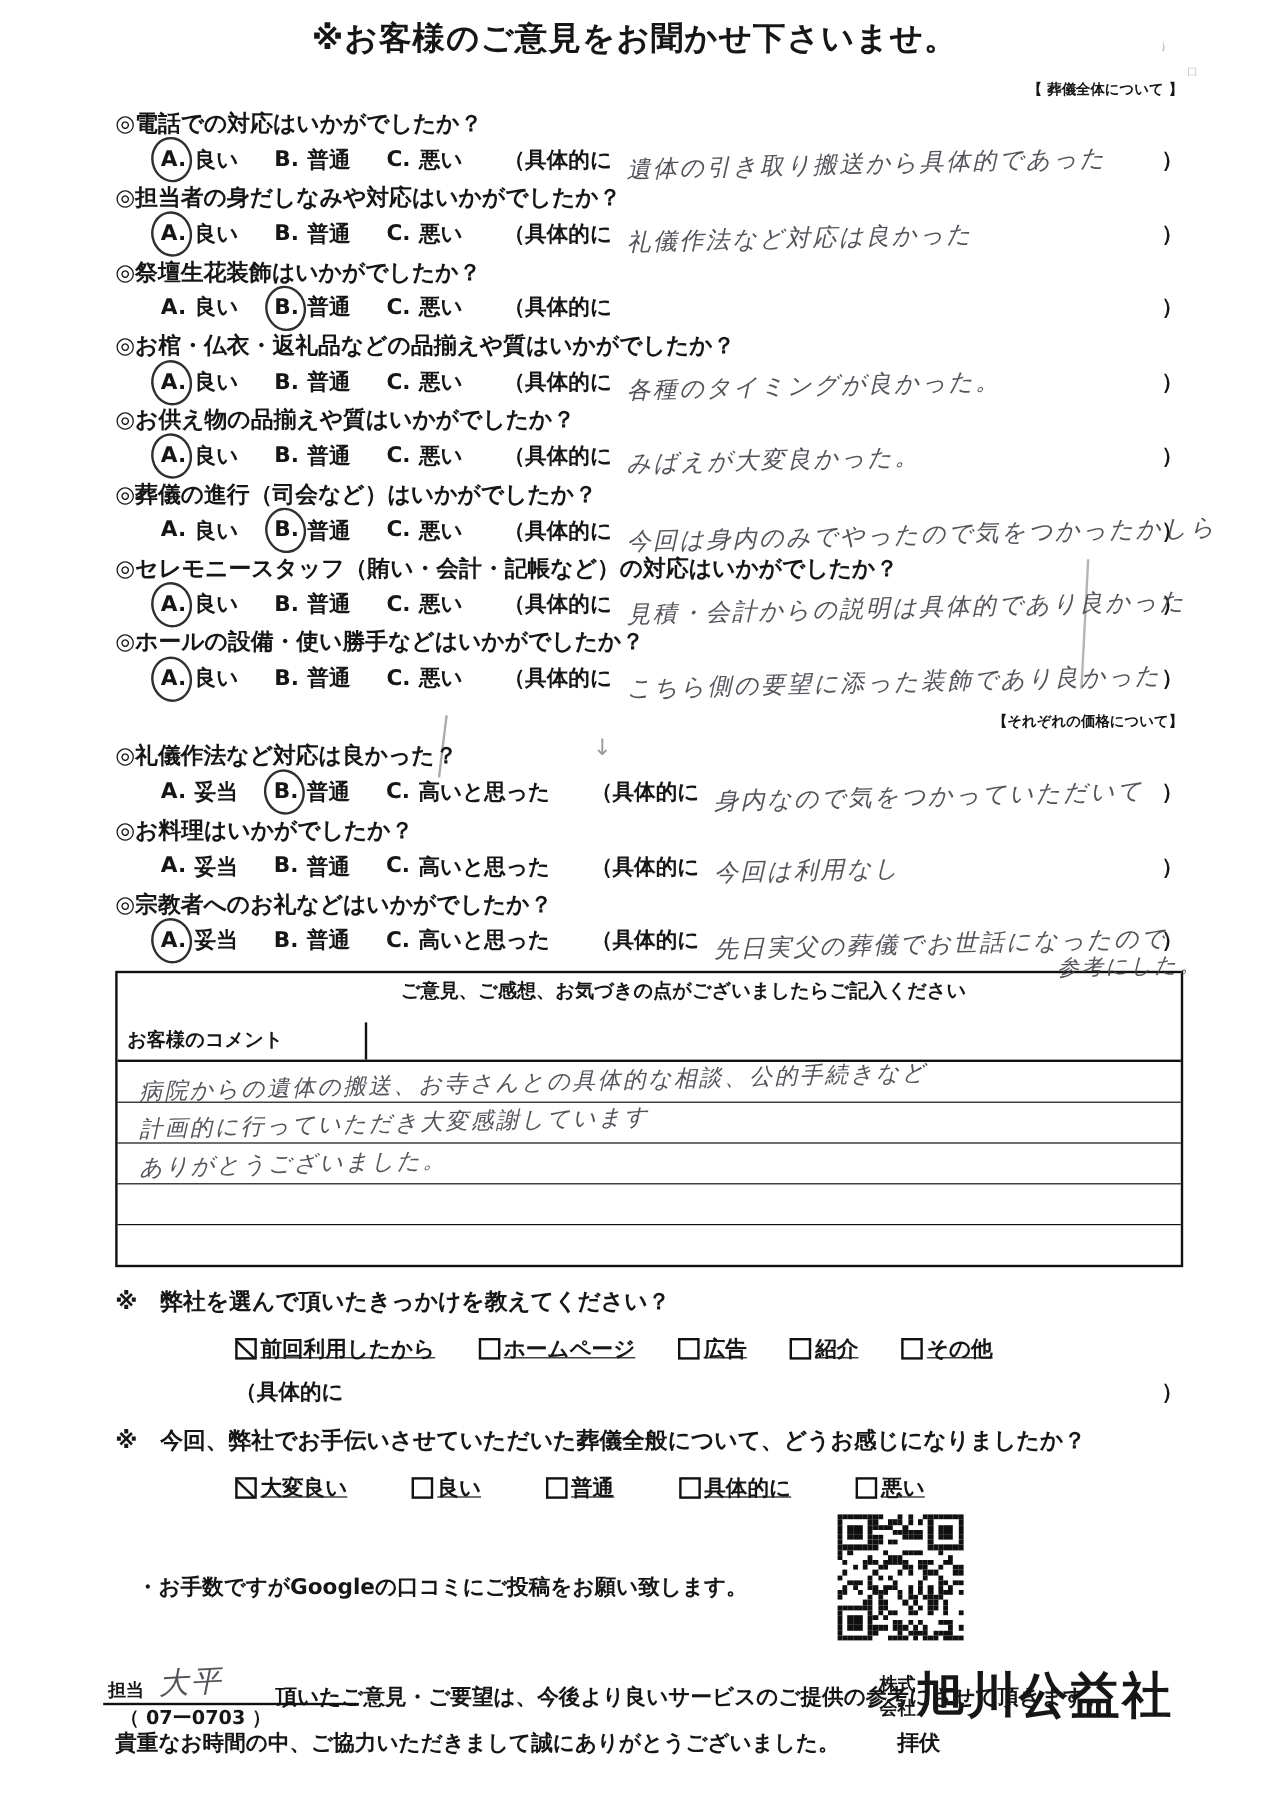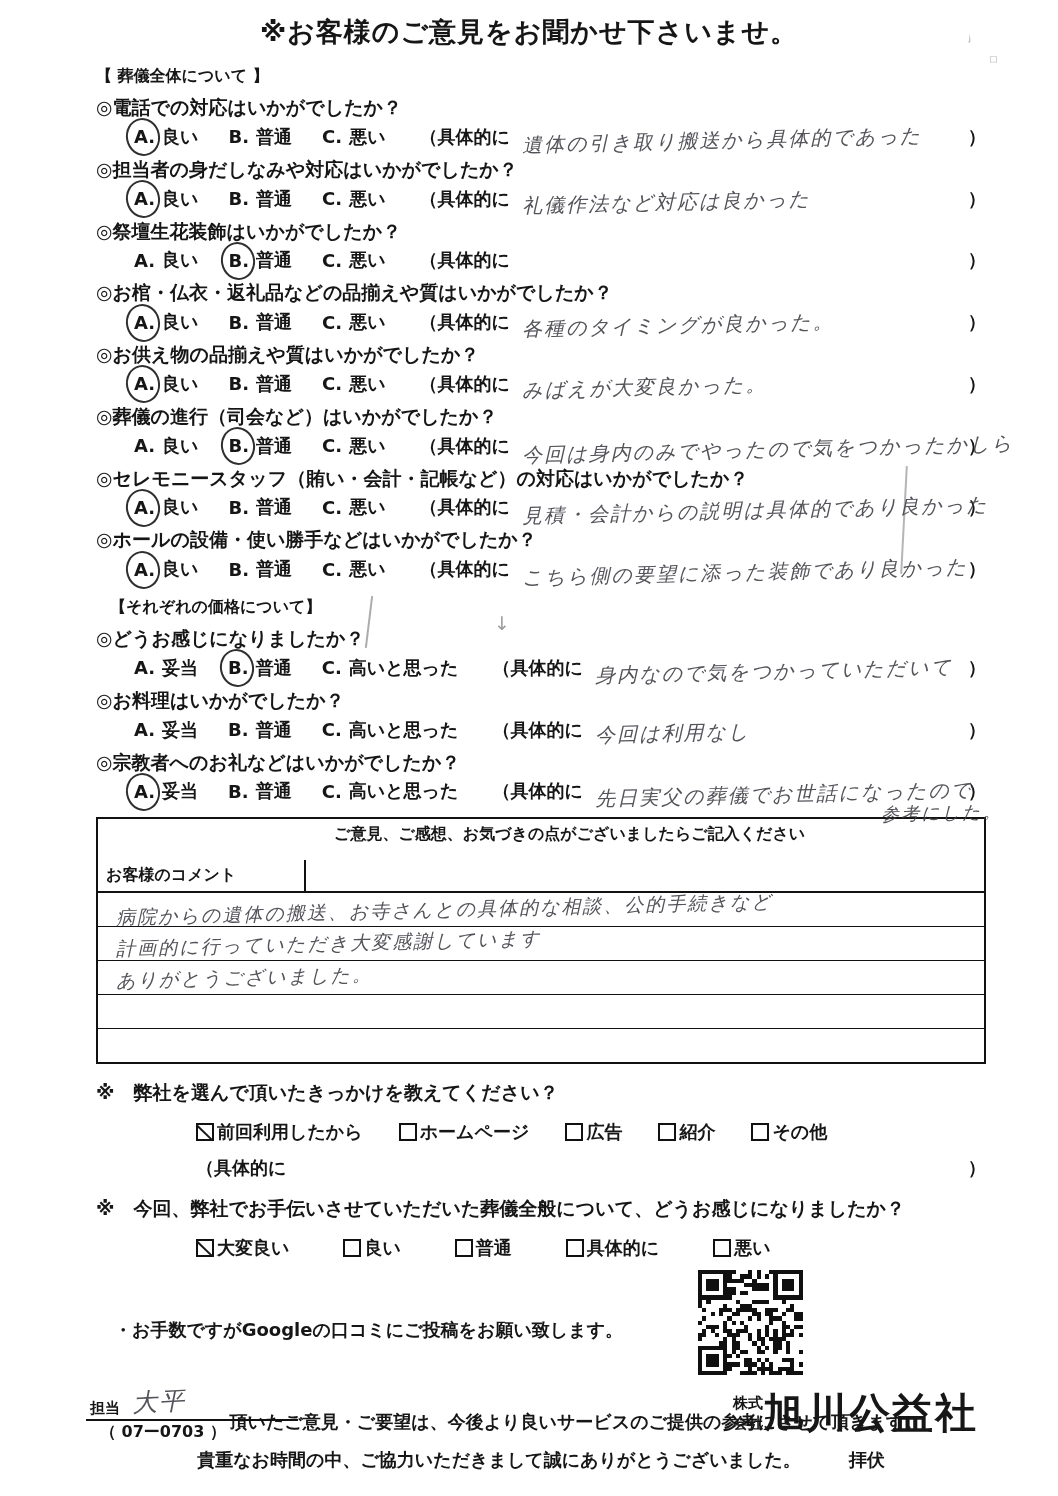--- a/index.html
+++ b/index.html
@@ -11,21 +11,21 @@
     font-family:"DejaVu Sans","Liberation Sans",sans-serif;
     color:#161616;
     overflow:hidden;
   }
   
   .hdr{padding-top:14px;text-align:center;}
   .hdr-title{font-size:27px;font-weight:bold;letter-spacing:1px;}
   .hdr-sub{font-size:21px;font-weight:bold;margin-top:6px;letter-spacing:.5px;}
   
   .content{padding:0 72px 0 96px;}
-  .sec-head{font-size:16px;font-weight:bold;margin-top:16px;margin-bottom:4px;}
+  .sec-head{font-size:12px;font-weight:bold;margin-top:16px;margin-bottom:4px;text-align:right;}
   .sec-head.indent{margin-left:14px;}
   .q{position:relative;margin-top:9px;}
   .q-text{font-size:19px;font-weight:bold;line-height:1.25;}
   .q-opts{display:flex;align-items:center;margin-left:38px;margin-top:5px;font-size:18px;font-weight:bold;}
   .opt{display:inline-flex;align-items:center;margin-right:30px;white-space:nowrap;}
   .opt-key{position:relative;margin-right:7px;}
   .opt.circled .opt-key::after{
     content:'';position:absolute;left:-8px;top:-8px;width:30px;height:34px;
     border:2px solid #2f2f2f;border-radius:50%;transform:rotate(-12deg);
   }
@@ -43,40 +43,40 @@
   
   .ctable{margin:14px 0 0 0;border:2px solid #111;}
   .ct-head{display:flex;border-bottom:2px solid #111;}
   .ct-left{width:190px;padding:5px 8px;border-right:2px solid #111;font-size:16px;font-weight:bold;margin-top:41px;}
   .ct-right{flex:1;padding:5px 28px;font-size:16px;font-weight:bold;font-family:Liberation Serif, serif;}
   .ct-row{height:33px;border-bottom:1.5px solid #111;position:relative;}
   .ct-row:last-child{border-bottom:none;}
   .ct-row .hand{position:absolute;left:18px;top:4px;font-size:19px;}
   
   .ask{font-size:19px;font-weight:bold;margin-top:16px;}
-  .cb-row{margin:14px 0 0 100px;display:flex;align-items:center;}
+  .cb-row{margin:14px 0 0 100px;display:flex;align-items:center;text-decoration:underline;}
   .cb{display:inline-flex;align-items:center;white-space:nowrap;font-size:18px;font-weight:bold;}
   .cb-row.trigger .cb{margin-right:36px;}
   .cb-row.rating .cb{margin-right:54px;}
   .cb-box{position:relative;width:14px;height:14px;border:2.5px solid #111;margin-right:3px;flex:none;}
   .cb.checked .cb-box::after{
     content:'';position:absolute;left:0;top:0;width:20px;height:2.4px;background:#161616;
     transform:rotate(44deg);transform-origin:0 0;
   }
   .cb-note{display:flex;margin:12px 0 0 100px;font-size:18px;font-weight:bold;}
   .cb-note .nclose{margin-left:auto;}
   
   .google-row{position:relative;height:128px;margin-top:10px;}
   .google-text{position:absolute;left:18px;top:48px;font-size:18px;font-weight:bold;}
   .qr{position:absolute;left:602px;top:0;display:grid;grid-template-columns:repeat(25,4.2px);grid-auto-rows:4.2px;}
   .qr i{display:block;}
   .qr i.on{background:#101010;}
   
   .foot1{margin-top:12px;text-align:center;padding-left:70px;font-size:18px;font-weight:bold;}
-  .foot2{margin-top:14px;text-align:center;padding-left:0;font-size:18px;font-weight:bold;}
+  .foot2{margin-top:14px;text-align:left;padding-left:0;font-size:18px;font-weight:bold;}
   .foot2 .closing{margin-left:48px;}
   .staff{position:absolute;left:86px;top:1384px;width:212px;}
   .staff-top{display:flex;align-items:flex-end;gap:12px;border-bottom:2px solid #111;padding:0 4px 1px 4px;height:34px;}
   .staff-label{font-size:15px;font-weight:bold;}
   .staff-name{font-size:25px;transform:rotate(-3deg);}
   .staff-code{font-size:16px;font-weight:bold;padding-left:14px;margin-top:1px;}
   .company{position:absolute;left:733px;top:1386px;display:flex;align-items:center;}
   .corp{font-size:15px;font-weight:bold;line-height:1.3;}
   .cname{font-size:41px;font-weight:bold;letter-spacing:2px;}
   
@@ -287,21 +287,21 @@
         <span class="note">
             <span class="hand">こちら側の要望に添った装飾であり良かった</span>
           </span>
         <span class="nclose">）</span>
       </div>
     </div>
 
     <div class="sec-head indent">【それぞれの価格について】</div>
 
     <div class="q">
-      <div class="q-text">◎どうお感じになりましたか？</div>
+      <div class="q-text">◎礼儀作法など対応は良かった？</div>
       <div class="q-opts">
         <span class="opt">
             <span class="opt-key">A.</span>
             <span>妥当</span>
           </span>
         <span class="opt circled">
             <span class="opt-key">B.</span>
             <span>普通</span>
           </span>
         <span class="opt">

